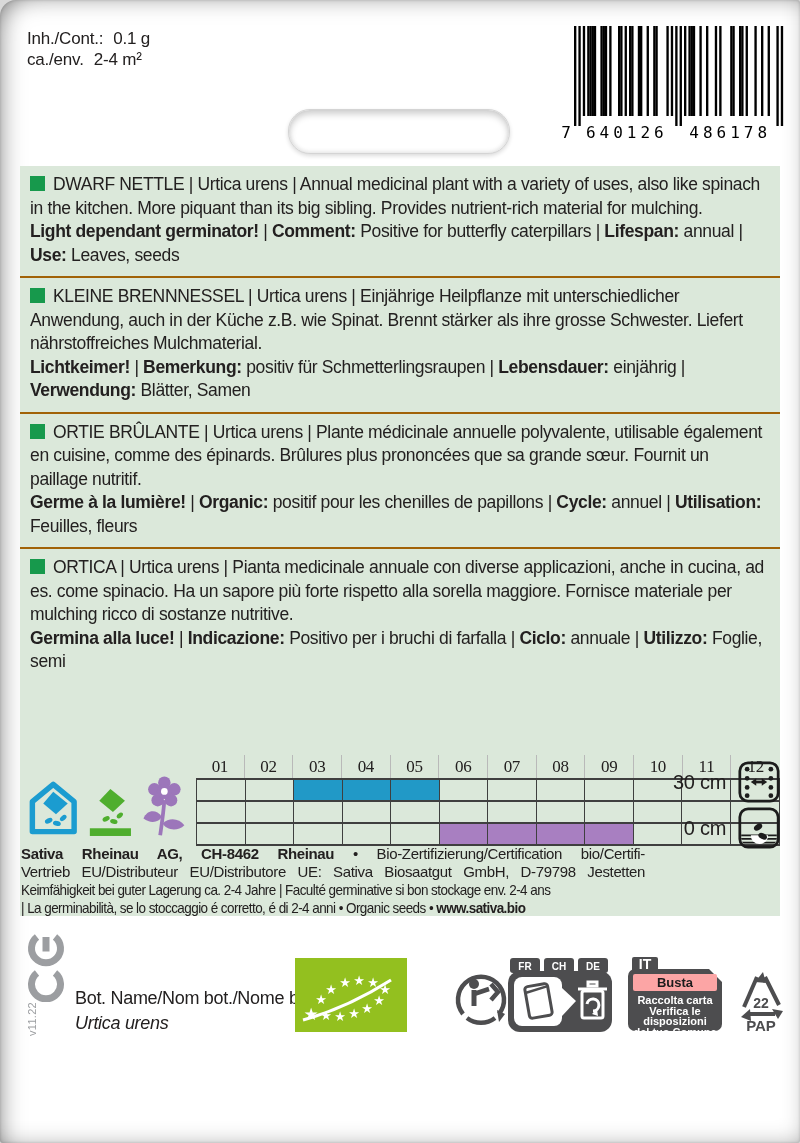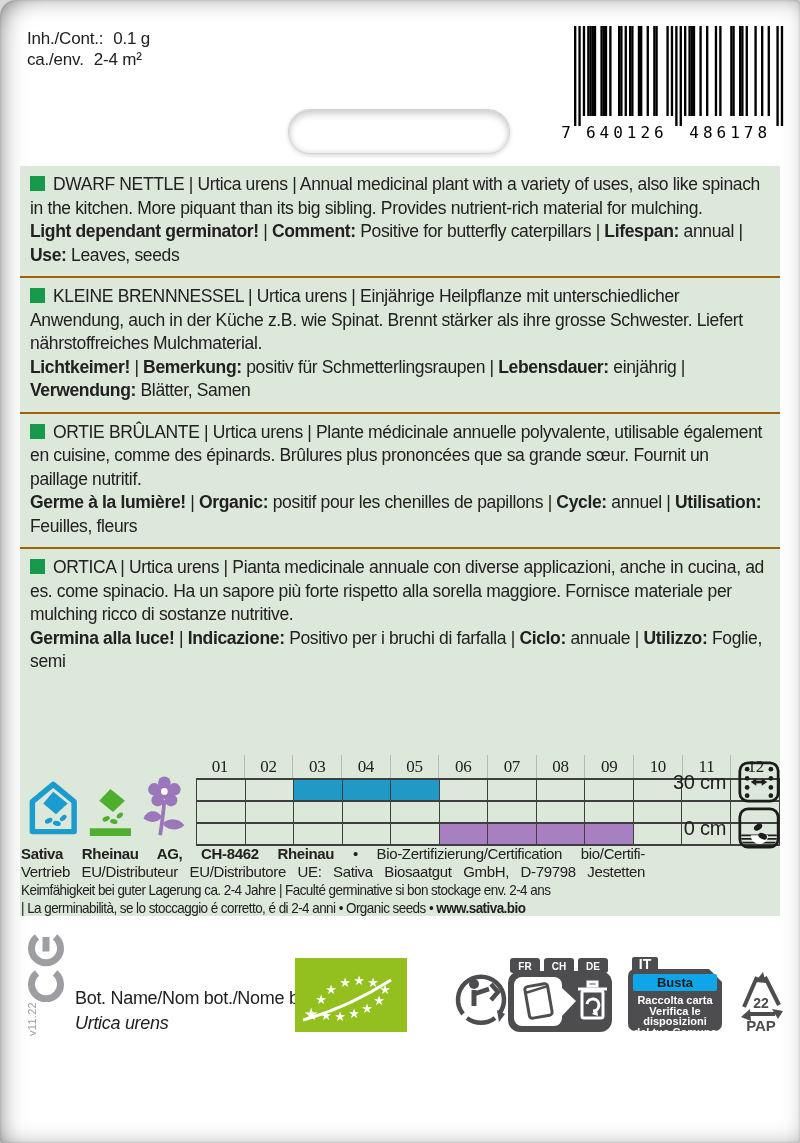--- a/index.html
+++ b/index.html
@@ -53,21 +53,21 @@
   .version{position:absolute;left:26px;top:1036px;font-size:11px;color:#9c9ea1;transform:rotate(-90deg);transform-origin:0 0;white-space:nowrap;letter-spacing:.3px;}
   .botname{position:absolute;left:75px;top:986px;font-size:18px;letter-spacing:-.3px;line-height:25px;}
   .botname .sci{font-style:italic;}
   .eulogo{position:absolute;left:295px;top:958px;}
   .triman{position:absolute;left:453px;top:970px;}
   .sorting{position:absolute;left:508px;top:958px;}
   .busta{position:absolute;left:628px;top:957px;width:94px;height:74px;font-family:"Liberation Sans",sans-serif;}
   .busta .tab{position:absolute;top:0;left:4px;width:26px;height:14px;background:#4d4d4f;color:#fff;font-size:14px;font-weight:700;display:flex;align-items:center;justify-content:center;border-radius:2px 2px 0 0;}
   .busta .panelb{position:absolute;top:12px;left:0;right:0;bottom:0;background:#4d4d4f;border-radius:7px;}
   .busta .fold{position:absolute;top:12px;right:0;width:0;height:0;border-top:13px solid #fff;border-left:13px solid transparent;}
-  .busta .strip{position:absolute;top:17px;left:5px;right:5px;height:17px;background:#0ea5e9;border-radius:2px;display:flex;align-items:center;justify-content:center;font-size:13px;font-weight:700;color:#1c1c1c;}
+  .busta .strip{position:absolute;top:17px;left:5px;right:5px;height:17px;background:#fca5a5;border-radius:2px;display:flex;align-items:center;justify-content:center;font-size:13px;font-weight:700;color:#1c1c1c;}
   .busta .lines{position:absolute;top:38px;left:2px;right:2px;text-align:center;color:#fff;font-size:11px;font-weight:700;line-height:10.5px;}
   .pap{position:absolute;left:735px;top:968px;width:52px;text-align:center;}
 </style>
 </head>
 <body>
 
 <div class="page">
 
   <div class="content-info">
     <div class="row">

